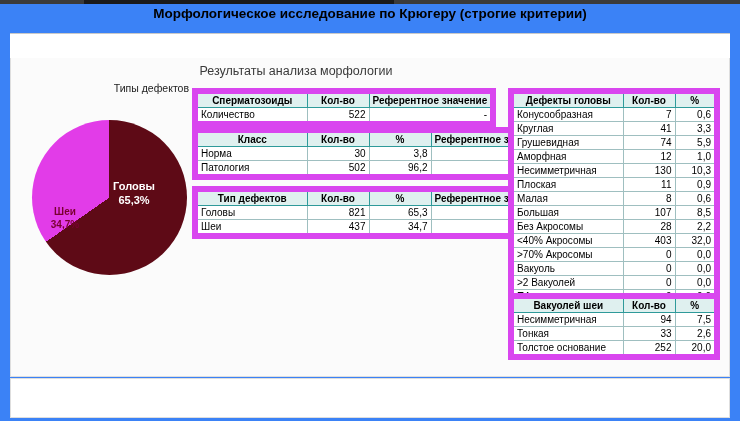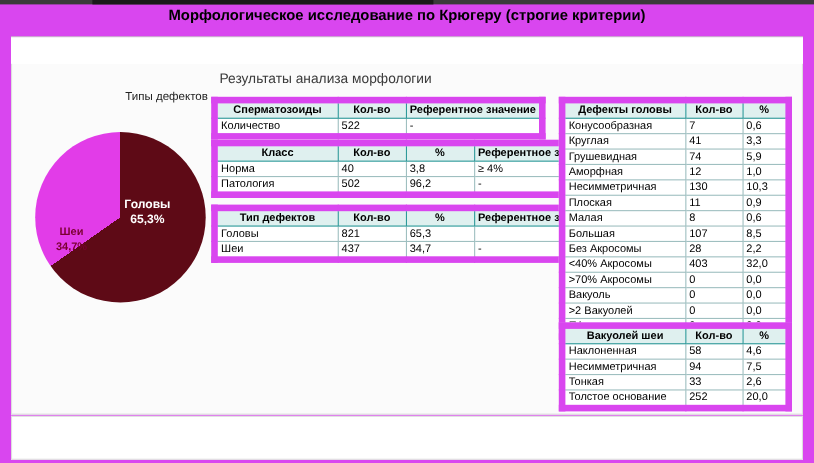--- a/index.html
+++ b/index.html
@@ -13,21 +13,21 @@
     font-family: "Liberation Sans", sans-serif;
     font-size: 11px;
     color: #000;
     overflow: hidden;
   }
   .page {
     position: relative;
     width: 740px;
     height: 421px;
     box-sizing: border-box;
-    background: #d946ef;
+    background: #3b82f6;
   }
   .topbar {
     position: absolute;
     left: 0; top: 0;
     width: 740px;
     height: 4px;
     background: #3b3b3b;
   }
   .topbar-dark {
     position: absolute;
@@ -149,21 +149,21 @@
   thead th {
     background: #dff0ef;
     font-weight: bold;
     text-align: center;
     border: 1px solid #2e9a9a;
   }
   .tbl {
     position: absolute;
     border: 6px solid #d946ef;
   }
-  .num { }
+  .num { text-align: right; }
   .hdr2 { line-height: 1.1; }
 
   
   #tbl-sperm { left: 192px; top: 88px; }
   #tbl-class { left: 192px; top: 127px; }
   #tbl-defect-type { left: 192px; top: 186px; }
   #tbl-head { left: 508px; top: 88px; }
   #tbl-neck { left: 508px; top: 293px; }
 
   .w-a { width: 112px; }
@@ -227,21 +227,21 @@
       <tr>
         <th class="w-a">Класс</th>
         <th class="w-b">Кол-во</th>
         <th class="w-c">%</th>
         <th class="w-d hdr2">Референтное значение (%)</th>
       </tr>
     </thead>
     <tbody>
       <tr>
         <td>Норма</td>
-        <td class="num">40</td>
+        <td class="num">30</td>
         <td class="num">3,8</td>
         <td class="num">≥ 4%</td>
       </tr>
       <tr>
         <td>Патология</td>
         <td class="num">502</td>
         <td class="num">96,2</td>
         <td class="num">-</td>
       </tr>
     </tbody>
@@ -357,25 +357,20 @@
   <table class="tbl" id="tbl-neck">
     <thead>
       <tr>
         <th class="h-a">Вакуолей шеи</th>
         <th class="h-b">Кол-во</th>
         <th class="h-c">%</th>
       </tr>
     </thead>
     <tbody>
       <tr>
-          <td>Наклоненная</td>
-          <td class="num">58</td>
-          <td class="num">4,6</td>
-        </tr>
-      <tr>
           <td>Несимметричная</td>
           <td class="num">94</td>
           <td class="num">7,5</td>
         </tr>
       <tr>
           <td>Тонкая</td>
           <td class="num">33</td>
           <td class="num">2,6</td>
         </tr>
       <tr>

